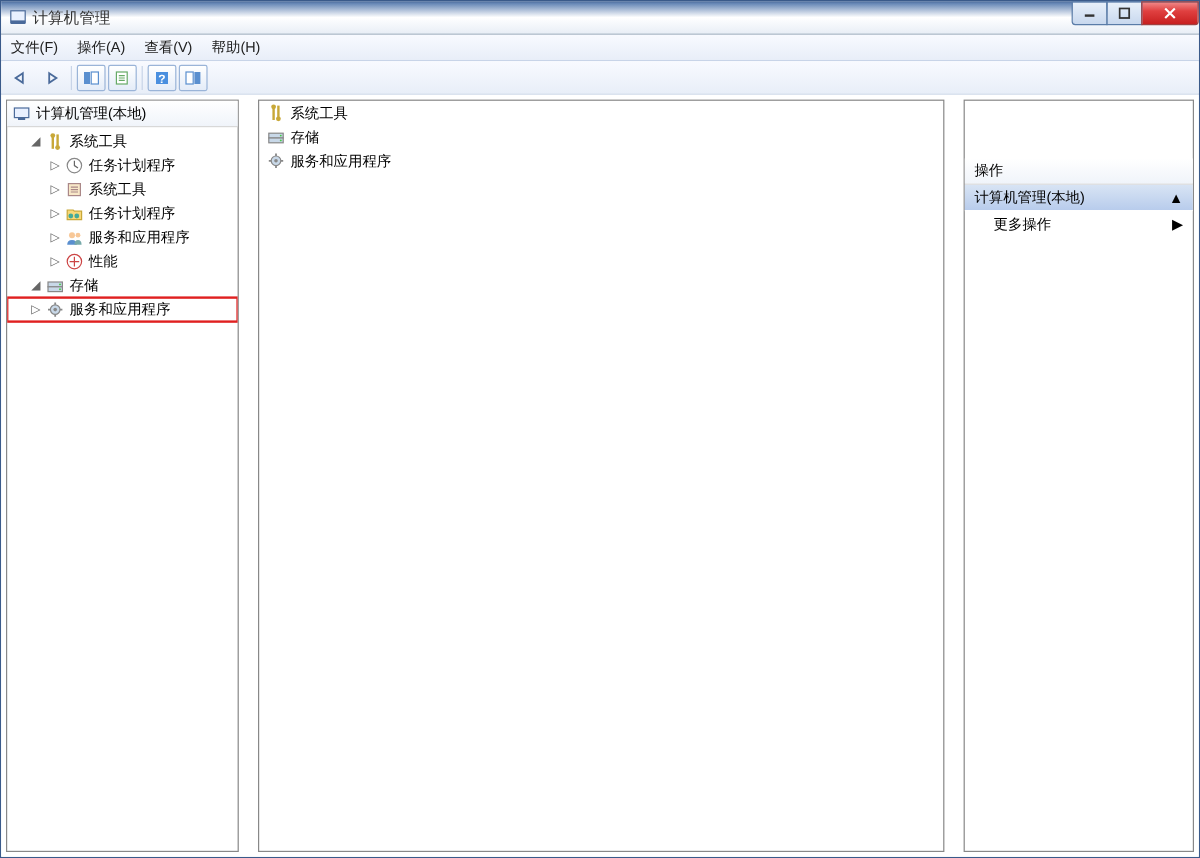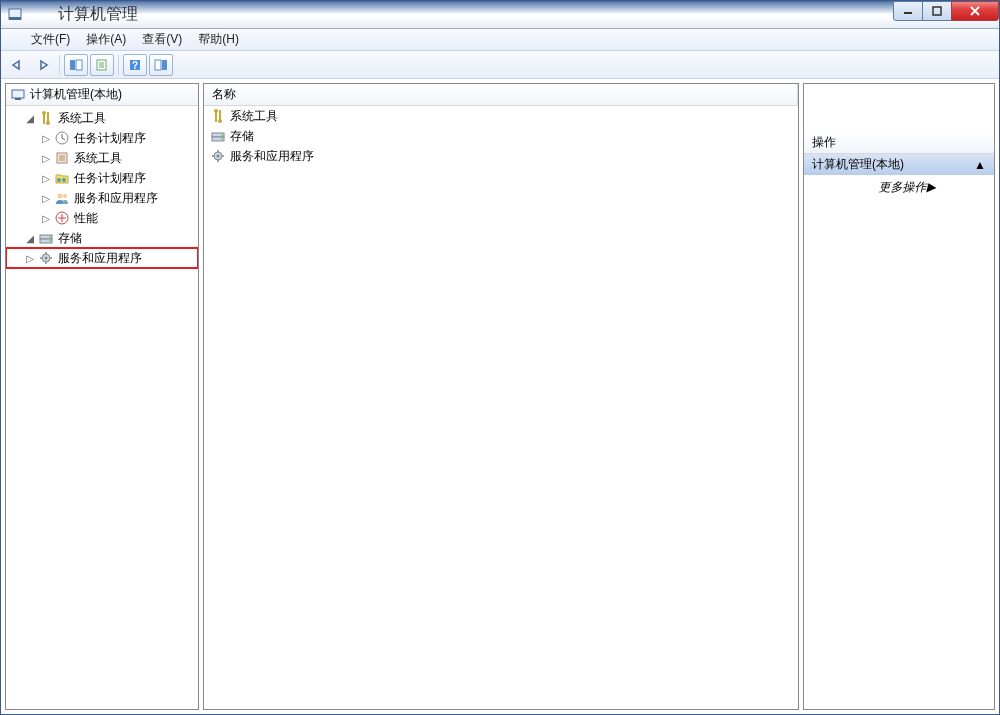--- a/index.html
+++ b/index.html
@@ -2,39 +2,39 @@
 <html><head>
 <meta charset="utf-8">
 <style>
 * { box-sizing: border-box; margin: 0; padding: 0; }
 body { font-family: "Microsoft YaHei", "Segoe UI", Tahoma, sans-serif; font-size: 12px; background: #fff; overflow: hidden; }
 .window { width: 1000px; height: 715px; border: 1px solid #3a5a8a; background: #fff; display: flex; flex-direction: column; }
 
 
 .titlebar { height: 28px; background: linear-gradient(to bottom, #4a6a9a 0%, #6a8ab8 8%, #ffffff 50%, #e8eef6 100%); display: flex; align-items: center; padding: 0 0 0 6px; border-bottom: 1px solid #9ab; }
 .titlebar-icon { width: 16px; height: 16px; margin-right: 4px; }
-.titlebar-text { flex: 1; color: #333; font-size: 16px; margin-left: 31px; }
+.titlebar-text { flex: 1; color: #333; font-size: 13px; }
 .winbtns { display: flex; height: 20px; align-self: flex-start; }
 .winbtn { width: 30px; height: 20px; border: 1px solid #5a7ca8; background: linear-gradient(to bottom, #e8f0fa, #c8d8ee); display: flex; align-items: center; justify-content: center; margin-left: -1px; }
 .winbtn.min { border-bottom-left-radius: 3px; }
 .winbtn.close { width: 48px; background: linear-gradient(to bottom, #f08888, #e04040 40%, #c82020); border-color: #a04040; border-bottom-right-radius: 3px; }
 .winbtn svg { display: block; }
 
 
-.menubar { height: 22px; background: linear-gradient(to bottom, #f8faff, #e8eef8); border-bottom: 1px solid #c8d4e8; display: flex; align-items: center; padding-left: 22px; }
+.menubar { height: 22px; background: linear-gradient(to bottom, #f8faff, #e8eef8); border-bottom: 1px solid #c8d4e8; display: flex; align-items: center; padding-left: 0; }
 .menuitem { padding: 2px 8px; color: #222; cursor: default; }
 
 
 .toolbar { height: 28px; background: linear-gradient(to bottom, #f8faff, #e8eef8); border-bottom: 1px solid #c8d4e8; display: flex; align-items: center; padding: 0 4px; gap: 2px; }
 .tbtn { width: 24px; height: 22px; border: 1px solid transparent; display: flex; align-items: center; justify-content: center; border-radius: 2px; }
 .tbtn.framed { border: 1px solid #9ab4d8; background: linear-gradient(to bottom, #fff, #e4ecf8); }
 .tsep { width: 1px; height: 20px; background: #c8d4e8; margin: 0 2px; }
 
 
-.content { flex: 1; display: flex; padding: 4px; gap: 4px; background: #fff; min-height: 0; }
+.content { flex: 1; display: flex; padding: 4px; gap: 16px; background: #fff; min-height: 0; }
 
 .panel { border: 1px solid #888; background: #fff; display: flex; flex-direction: column; }
 .left-panel { width: 194px; }
 .center-panel { flex: 1; }
 .right-panel { width: 192px; }
 
 
 .tree-header { height: 22px; background: linear-gradient(to bottom, #fff, #f0f4fa); border-bottom: 1px solid #d8d8d8; display: flex; align-items: center; padding-left: 4px; }
 .tree-header .hicon { width: 16px; height: 16px; margin-right: 4px; }
 .tree { padding: 2px 0; overflow: auto; flex: 1; }
@@ -49,21 +49,21 @@
 
 .list-header { height: 22px; background: linear-gradient(to bottom, #fff, #f0f4fa); border-bottom: 1px solid #d8d8d8; display: flex; align-items: center; }
 .list-col { padding-left: 8px; border-right: 1px solid #d8d8d8; height: 100%; display: flex; align-items: center; flex: 1; }
 .list-body { flex: 1; overflow: auto; }
 .list-item { display: flex; align-items: center; height: 20px; padding-left: 6px; }
 .list-item .licon { width: 16px; height: 16px; margin-right: 4px; }
 
 
 .actions-header { height: 22px; background: linear-gradient(to bottom, #fff, #f0f4fa); border-bottom: 1px solid #d8d8d8; display: flex; align-items: center; padding-left: 8px; font-weight: normal; margin-top: 48px; }
 .action-section { height: 22px; background: linear-gradient(to bottom, #d8e4f4, #b8ccec); border-bottom: 1px solid #fff; display: flex; align-items: center; padding: 0 8px; justify-content: space-between; }
-.action-item { height: 22px; display: flex; align-items: center; justify-content: center; padding: 0 8px 0 24px; font-style: italic; }
+.action-item { height: 22px; display: flex; align-items: center; justify-content: space-between; padding: 0 8px 0 24px; }
 </style>
 </head>
 <body>
 
 <div class="window">
 
   <div class="titlebar">
     <span class="titlebar-icon">
       <svg width="16" height="16">
           <rect x="2" y="2" width="12" height="10" fill="#e8f0ff" stroke="#4a6a9a"></rect>
@@ -216,25 +216,20 @@
                 <circle cx="8" cy="8" r="4" fill="#c8d8e8" stroke="#888"></circle>
                 <circle cx="8" cy="8" r="1.5" fill="#888"></circle>
                 <path d="M8,2v2M8,12v2M2,8h2M12,8h2" stroke="#888" stroke-width="1.5"></path>
               </svg></span>
           <span class="tlabel">服务和应用程序</span>
         </div>
       </div>
     </div>
 
     <div class="panel center-panel">
-      <div class="list-header">
-        <div class="list-col">
-            <span>名称</span>
-          </div>
-      </div>
       <div class="list-body">
         <div class="list-item">
           <span class="licon"><svg width="16" height="16">
                 <rect x="5" y="2" width="2" height="12" fill="#c8a838"></rect>
                 <rect x="9" y="2" width="2" height="12" fill="#c8a838"></rect>
                 <circle cx="6" cy="3" r="2" fill="#c8a838"></circle>
                 <circle cx="10" cy="13" r="2" fill="#c8a838"></circle>
               </svg></span>
           <span>系统工具</span>
         </div>

